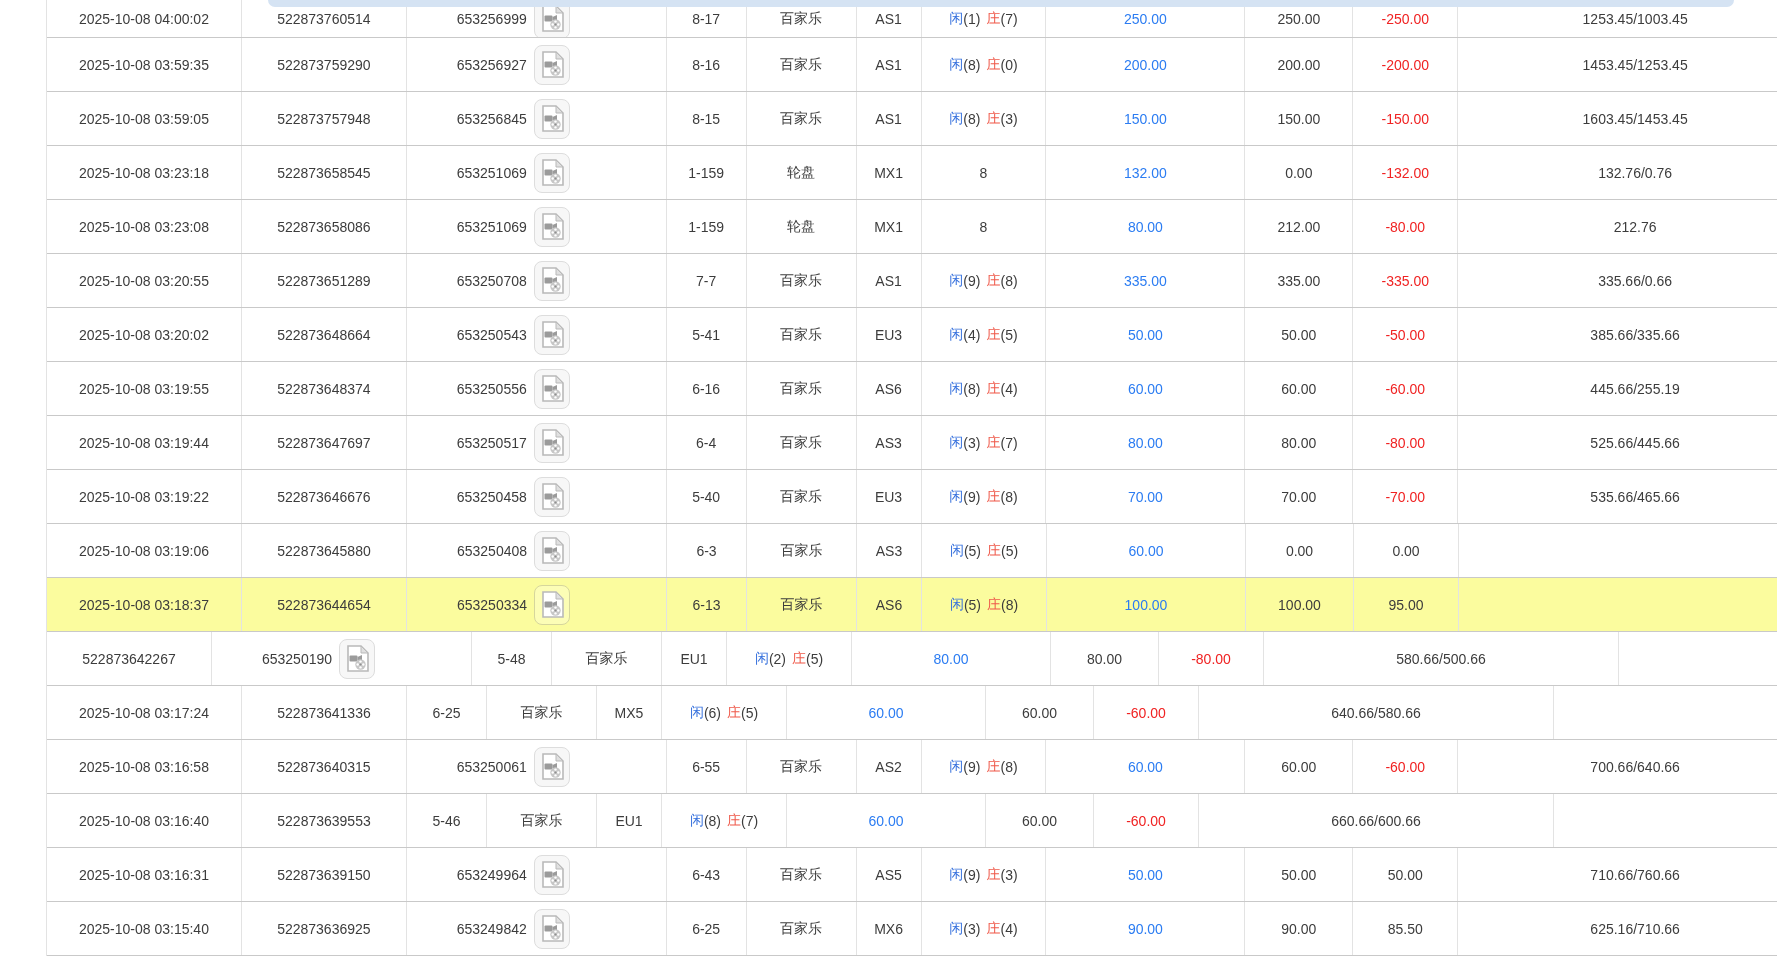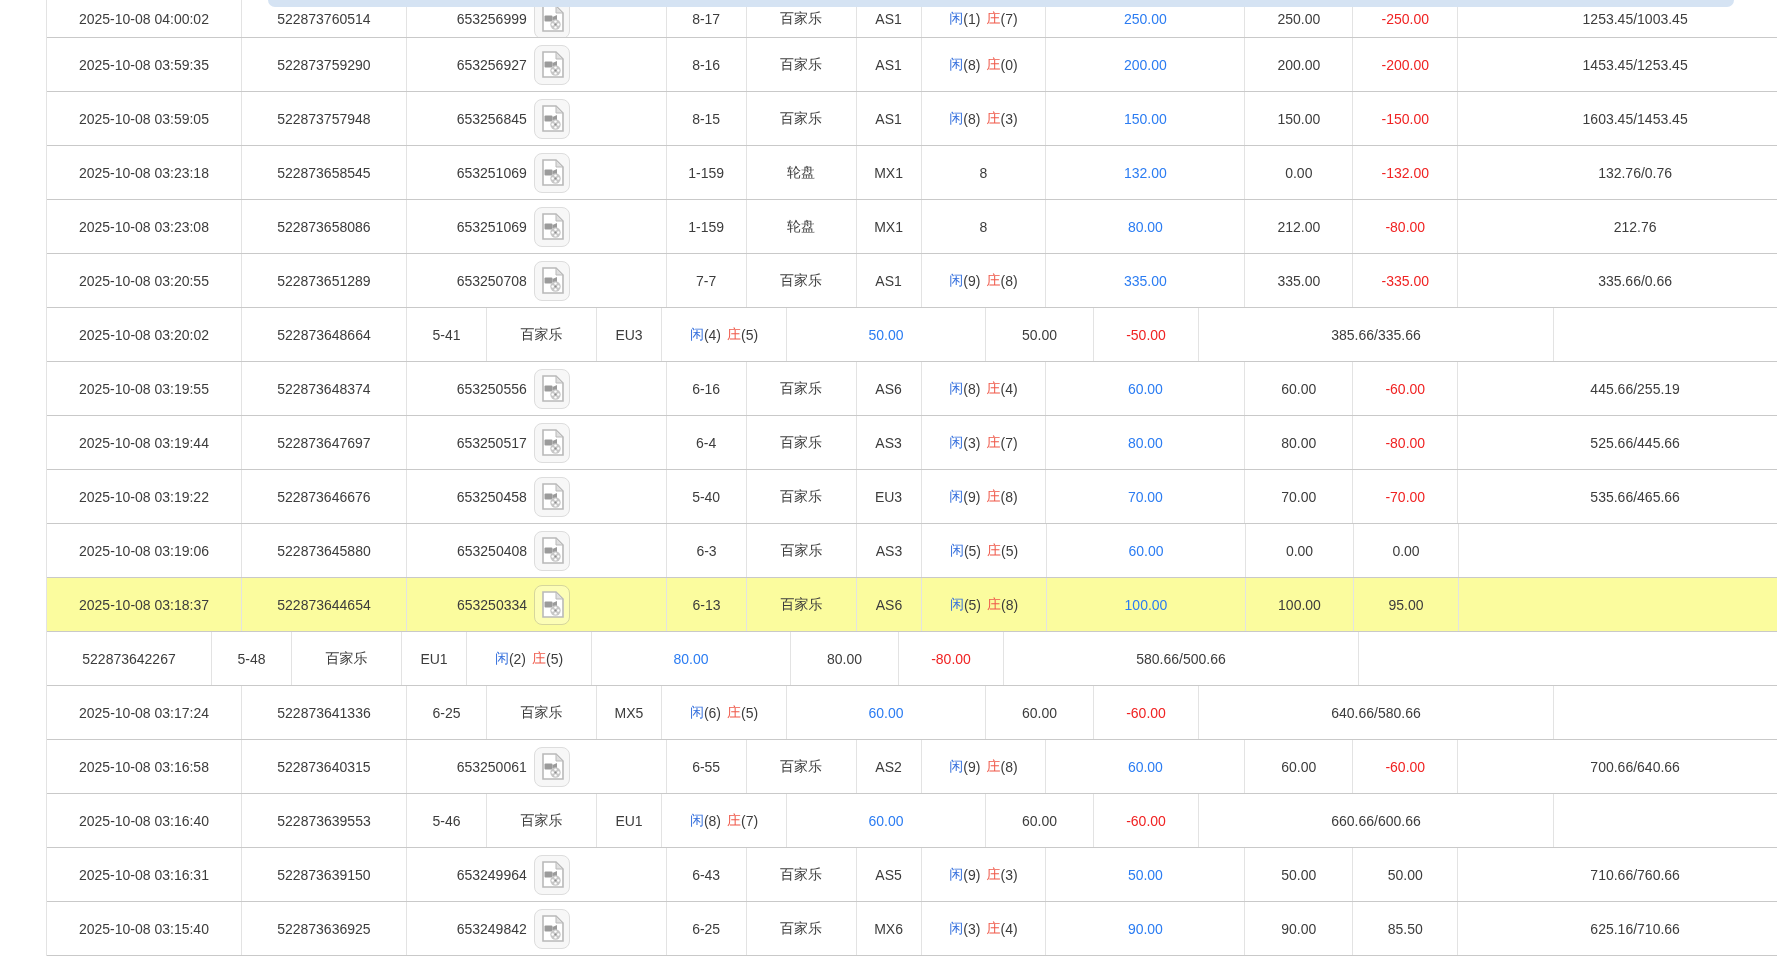--- a/index.html
+++ b/index.html
@@ -274,20 +274,39 @@
           <span class="r-val">(8)</span>
         </div>
         <div class="cell c-bet">335.00</div>
         <div class="cell c-valid">335.00</div>
         <div class="cell c-winloss loss">-335.00</div>
         <div class="cell c-balance">335.66/0.66</div>
       </div>
       <div class="t-row">
         <div class="cell c-time">2025-10-08 03:20:02</div>
         <div class="cell c-betid">522873648664</div>
+        <div class="cell c-round">
+          <span class="round-num">653250543</span>
+  <button class="video-btn">
+    <span style="display:flex;">
+      <svg width="24" height="27" viewBox="0 0 24 27">
+        <path d="M3 1 h13 l7 7 v18 h-20 z" fill="#ffffff" stroke="#b9b9b9" stroke-width="1.6"></path>
+        <path d="M16 1 l7 7 h-7 z" fill="#e0e0e0" stroke="#b9b9b9" stroke-width="1"></path>
+        <rect x="4.5" y="10.5" width="8" height="6" rx="1" fill="#9b9b9b"></rect>
+        <path d="M12.5 12 l4.5-2 v7 l-4.5-2 z" fill="#9b9b9b"></path>
+        <circle cx="15.5" cy="19.5" r="5.2" fill="#c7c7c7"></circle>
+        <circle cx="15.5" cy="19.5" r="1.1" fill="#8f8f8f"></circle>
+        <circle cx="15.5" cy="16.6" r="1.2" fill="#ffffff"></circle>
+        <circle cx="12.7" cy="19.5" r="1.2" fill="#ffffff"></circle>
+        <circle cx="18.3" cy="19.5" r="1.2" fill="#ffffff"></circle>
+        <circle cx="15.5" cy="22.4" r="1.2" fill="#ffffff"></circle>
+      </svg>
+    </span>
+  </button>
+</div>
         <div class="cell c-table">5-41</div>
         <div class="cell c-game">百家乐</div>
         <div class="cell c-server">EU3</div>
         <div class="cell c-result">
           <span class="p-label">闲</span>
           <span class="r-val">(4)</span>
           <span class="r-gap"></span>
           <span class="b-label">庄</span>
           <span class="r-val">(5)</span>
         </div>
@@ -474,20 +493,39 @@
           <span class="r-gap"></span>
           <span class="b-label">庄</span>
           <span class="r-val">(8)</span>
         </div>
         <div class="cell c-bet">100.00</div>
         <div class="cell c-valid">100.00</div>
         <div class="cell c-winloss">95.00</div>
       </div>
       <div class="t-row">
         <div class="cell c-betid">522873642267</div>
+        <div class="cell c-round">
+          <span class="round-num">653250190</span>
+  <button class="video-btn">
+    <span style="display:flex;">
+      <svg width="24" height="27" viewBox="0 0 24 27">
+        <path d="M3 1 h13 l7 7 v18 h-20 z" fill="#ffffff" stroke="#b9b9b9" stroke-width="1.6"></path>
+        <path d="M16 1 l7 7 h-7 z" fill="#e0e0e0" stroke="#b9b9b9" stroke-width="1"></path>
+        <rect x="4.5" y="10.5" width="8" height="6" rx="1" fill="#9b9b9b"></rect>
+        <path d="M12.5 12 l4.5-2 v7 l-4.5-2 z" fill="#9b9b9b"></path>
+        <circle cx="15.5" cy="19.5" r="5.2" fill="#c7c7c7"></circle>
+        <circle cx="15.5" cy="19.5" r="1.1" fill="#8f8f8f"></circle>
+        <circle cx="15.5" cy="16.6" r="1.2" fill="#ffffff"></circle>
+        <circle cx="12.7" cy="19.5" r="1.2" fill="#ffffff"></circle>
+        <circle cx="18.3" cy="19.5" r="1.2" fill="#ffffff"></circle>
+        <circle cx="15.5" cy="22.4" r="1.2" fill="#ffffff"></circle>
+      </svg>
+    </span>
+  </button>
+</div>
         <div class="cell c-table">5-48</div>
         <div class="cell c-game">百家乐</div>
         <div class="cell c-server">EU1</div>
         <div class="cell c-result">
           <span class="p-label">闲</span>
           <span class="r-val">(2)</span>
           <span class="r-gap"></span>
           <span class="b-label">庄</span>
           <span class="r-val">(5)</span>
         </div>

